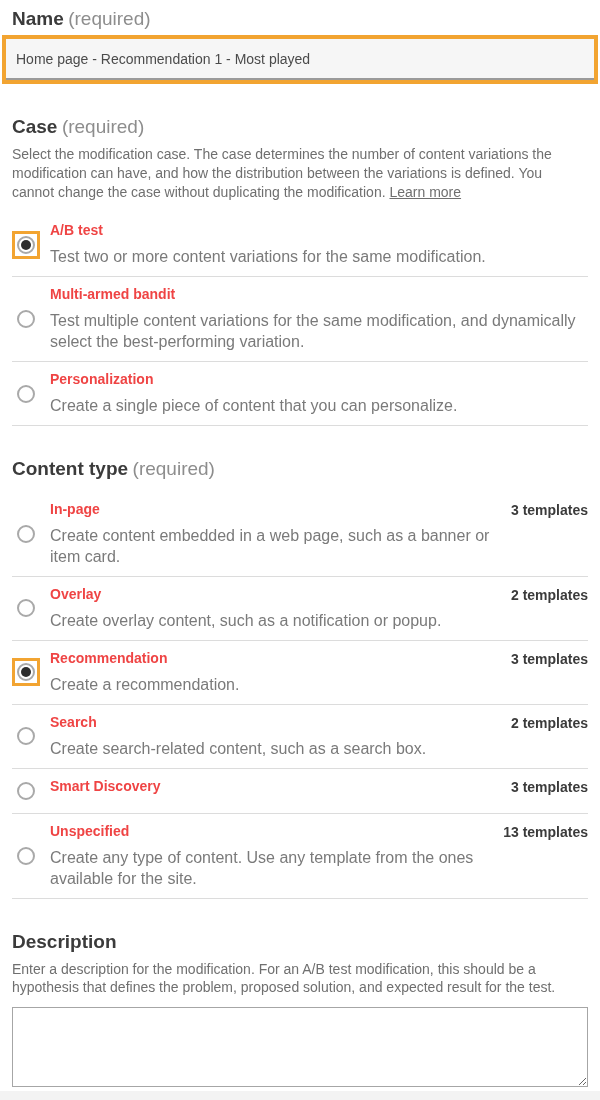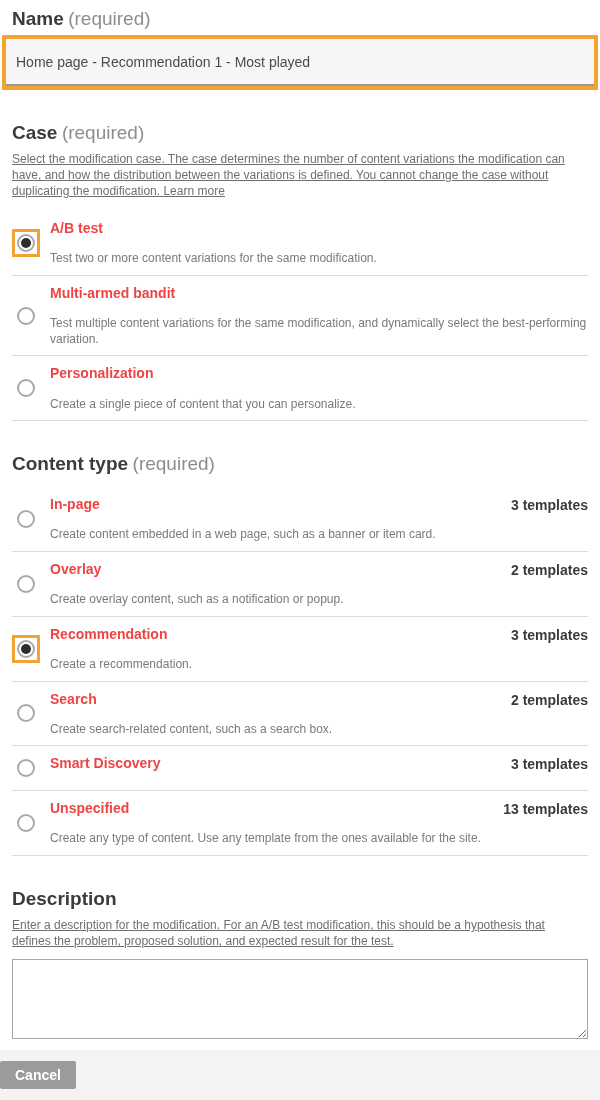--- a/index.html
+++ b/index.html
@@ -12,30 +12,30 @@
     display: flex; flex-direction: column;
     overflow: hidden;
   }
   .page { padding: 8px 12px 0; flex: 0 0 auto; }
 
   .group-label { font-size: 19px; font-weight: bold; color: #3b3b3b; }
   .req { font-weight: normal; color: #8d8d8d; }
 
   .name-annotation { margin: 5px -10px 0; border: 4px solid #f2a431; }
   .name-input {
-    display: block; width: 100%; height: 47px;
+    display: block; width: 100%; height: 41px;
     background: #f6f6f6; border: 0; border-bottom: 2px solid #9a9a9a;
     padding: 0 10px; font-family: "Liberation Sans", sans-serif;
     font-size: 14px; color: #4b4b4b; outline: none;
   }
 
   .section { margin-top: 32px; }
   .section-desc {
-    margin: 7px 0 0; font-size: 12px; color: #6f6f6f;
-    line-height: 1.34; width: 554px; text-decoration: underline;
+    margin: 7px 0 0; font-size: 14px; color: #6f6f6f;
+    line-height: 1.34; width: 554px;
   }
   .learn-more { color: #6f6f6f; text-decoration: underline; cursor: pointer; }
 
   .options { margin-top: 12px; }
   .opt-row { display: flex; padding: 8px 0; align-items: stretch; }
   .radio-wrap {
     align-self: center; border: 3px solid transparent; padding: 2px;
     line-height: 0; flex: 0 0 auto;
   }
   .radio-wrap.hl { border-color: #f2a431; }
@@ -43,21 +43,21 @@
     display: inline-block; width: 18px; height: 18px;
     border: 2px solid #a9a9a9; border-radius: 50%;
     background: #fff; position: relative;
   }
   .radio.selected::after {
     content: ""; position: absolute; left: 2px; top: 2px;
     width: 10px; height: 10px; border-radius: 50%; background: #2d2d2d;
   }
   .opt-text { flex: 1 1 auto; margin-left: 10px; }
   .opt-title { font-size: 14px; font-weight: bold; color: #ef4444; line-height: 1.3; }
-  .opt-desc { font-size: 12px; color: #7a7a7a; line-height: 1.3; margin-top: 14px; }
+  .opt-desc { font-size: 16px; color: #7a7a7a; line-height: 1.3; margin-top: 8px; }
   .opt-templates {
     flex: 0 0 auto; align-self: flex-start; margin-top: 2px;
     font-size: 14px; font-weight: bold; color: #3b3b3b;
   }
   .divider { border-bottom: 1px solid #dcdcdc; }
 
   .desc-textarea {
     margin-top: 10px; width: 100%; height: 80px;
     border: 1px solid #a6a6a6; background: #fff;
     font-family: "Liberation Sans", sans-serif; font-size: 14px; color: #4b4b4b;

